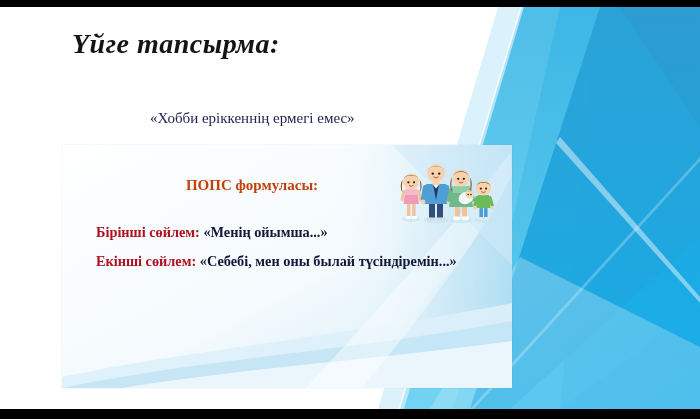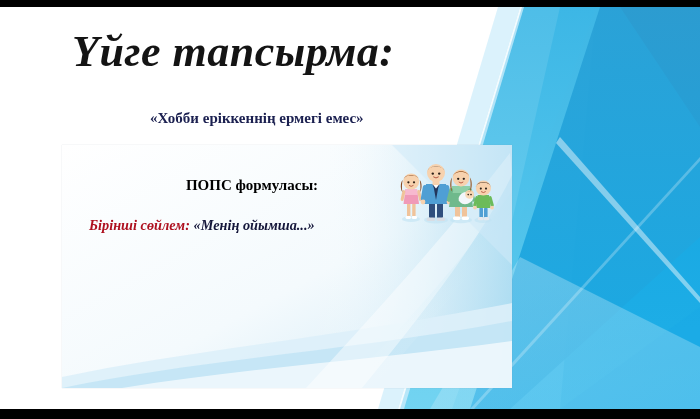--- a/index.html
+++ b/index.html
@@ -56,35 +56,35 @@
 
   
   #title {
     position: absolute;
     left: 72px;
     top: 22px;
     z-index: 20;
     font-family: "Liberation Serif", "DejaVu Serif", serif;
     font-style: italic;
     font-weight: bold;
-    font-size: 44px;
+    font-size: 28px;
     line-height: 1.05;
     color: #141414;
     letter-spacing: 0.5px;
     white-space: nowrap;
   }
 
   
   #subtitle {
     position: absolute;
     left: 150px;
     top: 103px;
     z-index: 20;
     font-family: "Liberation Serif", "DejaVu Serif", serif;
-    font-weight: bold;
+    font-weight: normal;
     font-size: 15px;
     color: #1b2050;
     white-space: nowrap;
   }
 
   
   #content-card {
     position: absolute;
     left: 62px;
     top: 138px;
@@ -106,37 +106,37 @@
   #card-heading {
     position: absolute;
     left: 0;
     right: 0;
     top: 32px;
     text-align: center;
     padding-right: 70px;
     font-family: "Liberation Serif", "DejaVu Serif", serif;
     font-weight: bold;
     font-size: 15px;
-    color: #000000;
+    color: #c2410c;
     z-index: 8;
   }
 
   #card-body {
     position: absolute;
     left: 26px;
     top: 69px;
     width: 400px;
     z-index: 8;
     font-family: "Liberation Serif", "DejaVu Serif", serif;
     font-weight: bold;
     font-size: 14.3px;
     line-height: 20.5px;
     color: #14163a;
   }
-  #card-body .sent { margin: 1px; font-style: italic; }
+  #card-body .sent { margin: 8px; }
   .lbl { color: #ae101f; }
   .txt { color: #14163a; }
 
   
   #family-clipart {
     position: absolute;
     left: 395px;
     top: 155px;
     width: 102px;
     height: 62px;
@@ -235,20 +235,21 @@
         <path d="M448,8 C400,70 330,150 244,243 L300,243 C372,156 424,84 450,30 Z" fill="#ffffff" opacity="0.45"></path>
         <path d="M450,46 C406,108 348,176 280,243 L310,243 C376,172 424,110 450,66 Z" fill="url(#cg3)" opacity="0.5"></path>
 
         <path d="M330,0 L450,0 L450,120 Z" fill="#cfe9f7" opacity="0.55"></path>
       </svg>
 
       <div id="card-heading">ПОПС формуласы:</div>
 
       <div id="card-body">
         <p class="sent"><span class="lbl">Бірінші сөйлем:</span><span class="txt"> «Менің ойымша...»</span></p>
+        <p class="sent"><span class="lbl">Екінші сөйлем:</span><span class="txt">  «Себебі, мен оны былай түсіндіремін...»</span></p>
       </div>
     </div>
 
     <svg id="family-clipart" viewBox="0 0 102 62" xmlns="http://www.w3.org/2000/svg">
 
       <g>
         <ellipse cx="16" cy="57" rx="9" ry="3" fill="#bfe3f3" opacity="0.6"></ellipse>
         <rect x="12" y="40" width="3.4" height="15" rx="1.6" fill="#f0c39a"></rect>
         <rect x="17.2" y="40" width="3.4" height="15" rx="1.6" fill="#f0c39a"></rect>
         <rect x="10.5" y="54" width="5.5" height="3" rx="1.4" fill="#ffffff"></rect>

